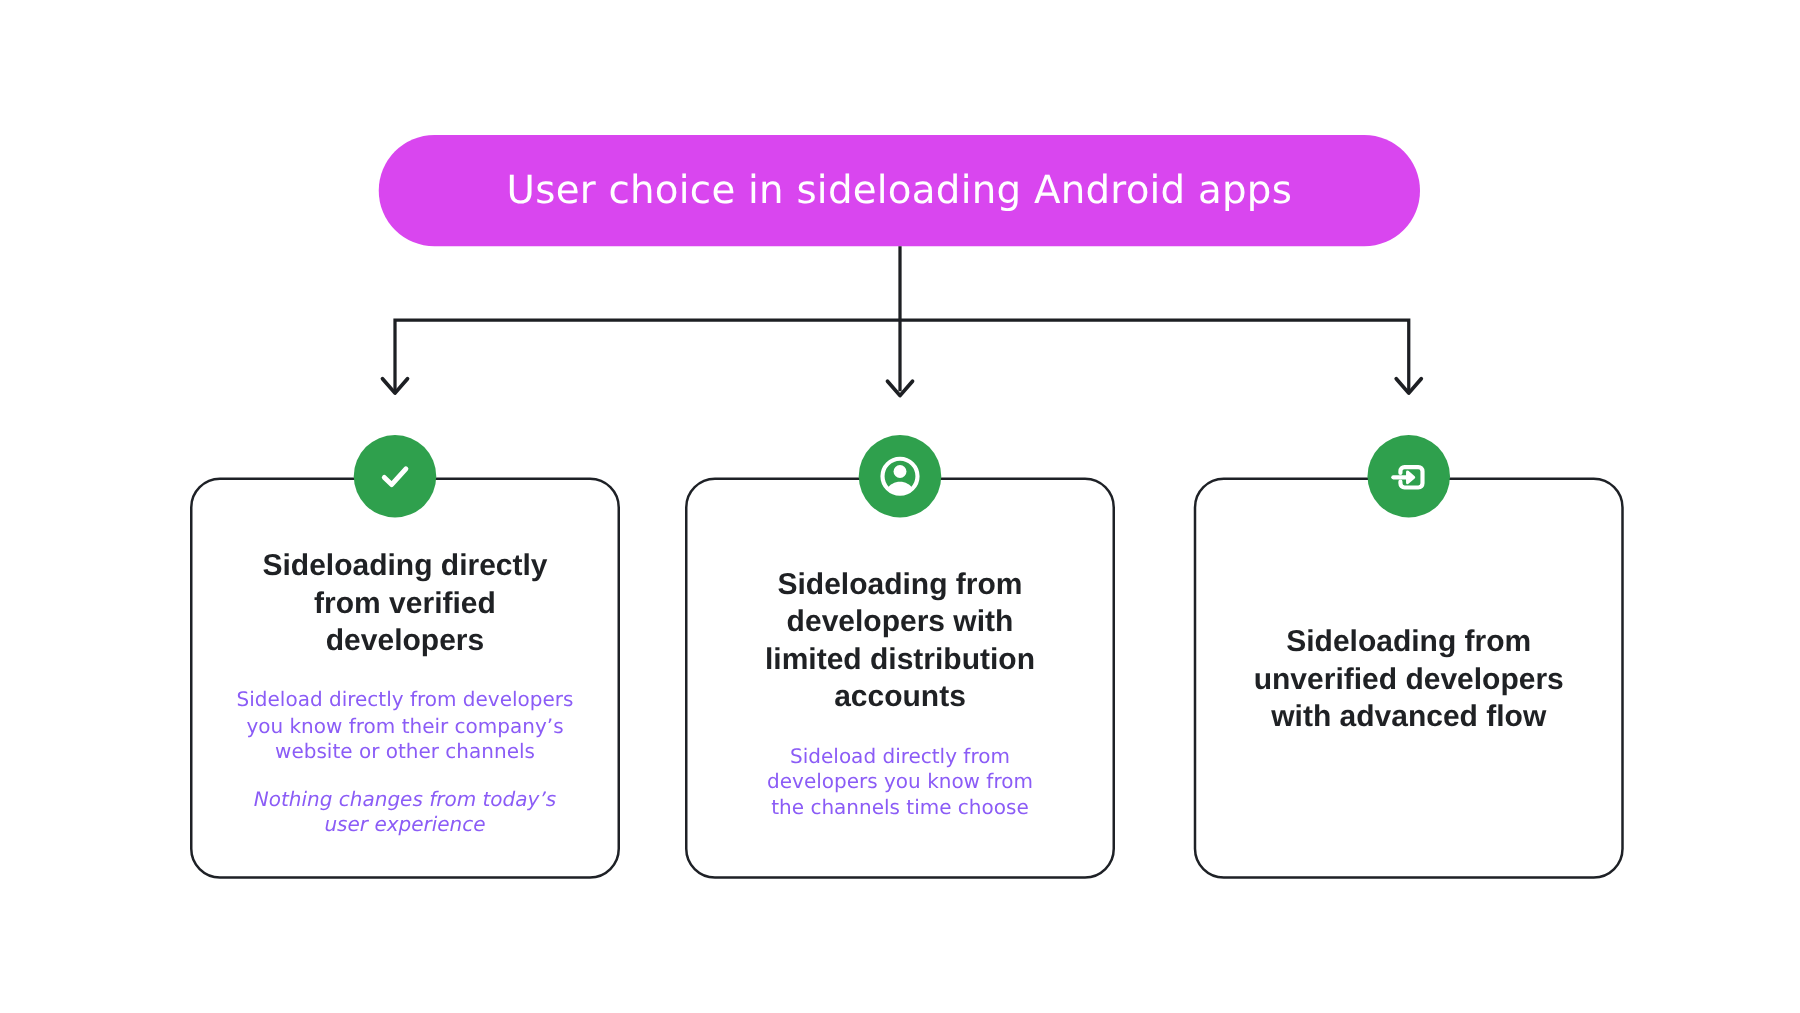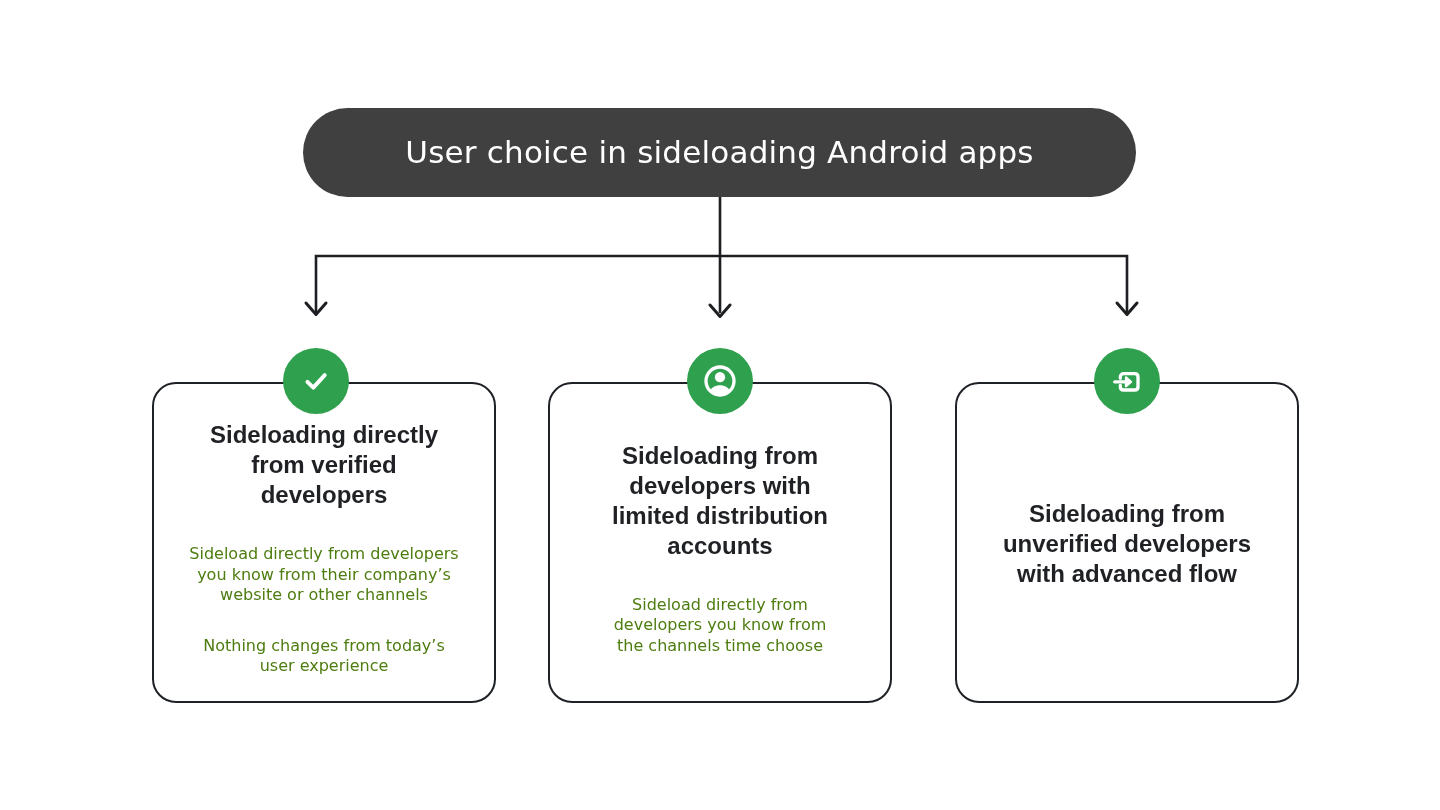--- a/index.html
+++ b/index.html
@@ -47,24 +47,24 @@
   .card.c3{left:955px;}
   .card-heading{
     white-space:pre-line;
     font:700 24px/30px "Liberation Sans",sans-serif;
     color:#1f2124;
     margin:0 0 22px;
   }
   .card-para{
     white-space:pre-line;
     font:400 16px/20.5px "DejaVu Sans",sans-serif;
-    color:#4d7c0f;
-    margin:12px;
+    color:#8b5cf6;
+    margin:0;
   }
-  .card-para + .card-para{margin-top:18px;}
+  .card-para + .card-para{margin-top:18px;font-style:italic;}
   
   .icon-badge{
     position:absolute;
     top:348px;width:66px;height:66px;
     border-radius:50%;
     background:#2FA04D;
     display:flex;align-items:center;justify-content:center;
     z-index:2;
   }
   .icon-badge.b1{left:283px;}
@@ -78,21 +78,21 @@
     font:400 23px/1.3 "DejaVu Sans",sans-serif;
     color:#d6d6d6;
     text-shadow:1px 1px 0 #ffffff;
   }
 </style>
 </head>
 <body>
 
 <div class="canvas">
 
-  <div class="title-banner" style="background-color: #404040;">
+  <div class="title-banner" style="background-color: #d946ef;">
     <span class="label">User choice in sideloading Android apps</span>
   </div>
 
   <svg class="connector" width="1440" height="810" viewBox="0 0 1440 810" aria-hidden="true">
     <g stroke="#1d1f23" stroke-width="2.6" fill="none">
       <path d="M720 197 V313"></path>
       <path d="M316 313 V256 H1127 V313"></path>
     </g>
     <g stroke="#1d1f23" stroke-width="3" fill="none" stroke-linecap="round" stroke-linejoin="round">
       <path d="M306 303 L316 314.5 L326 303"></path>

